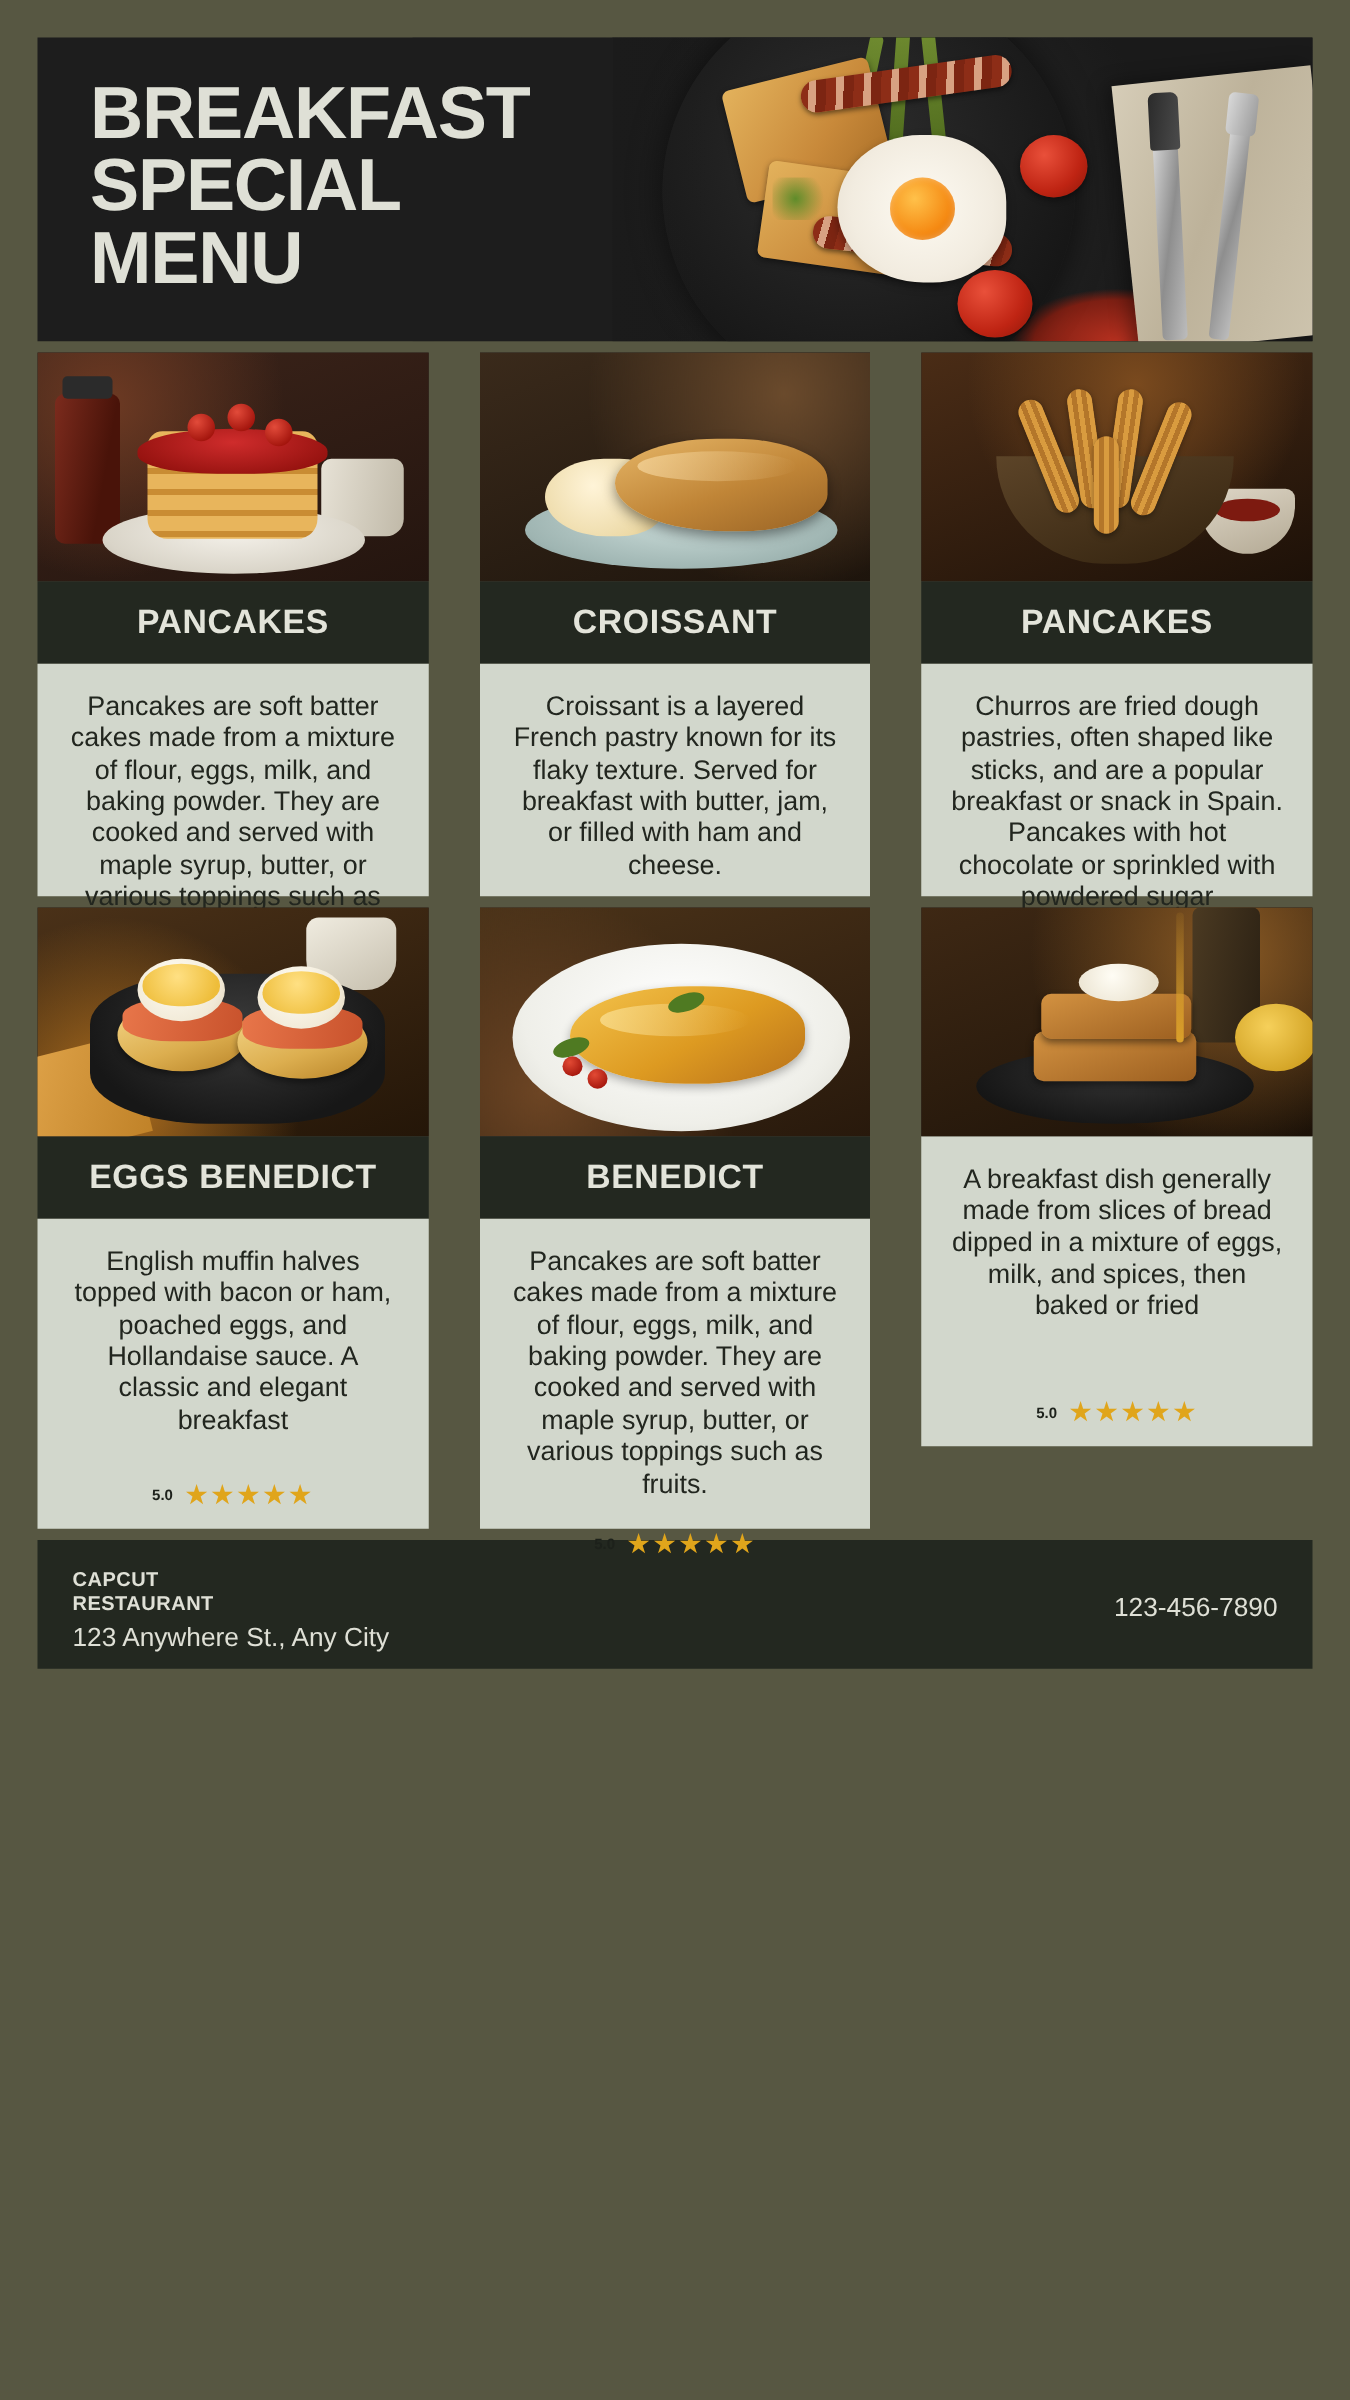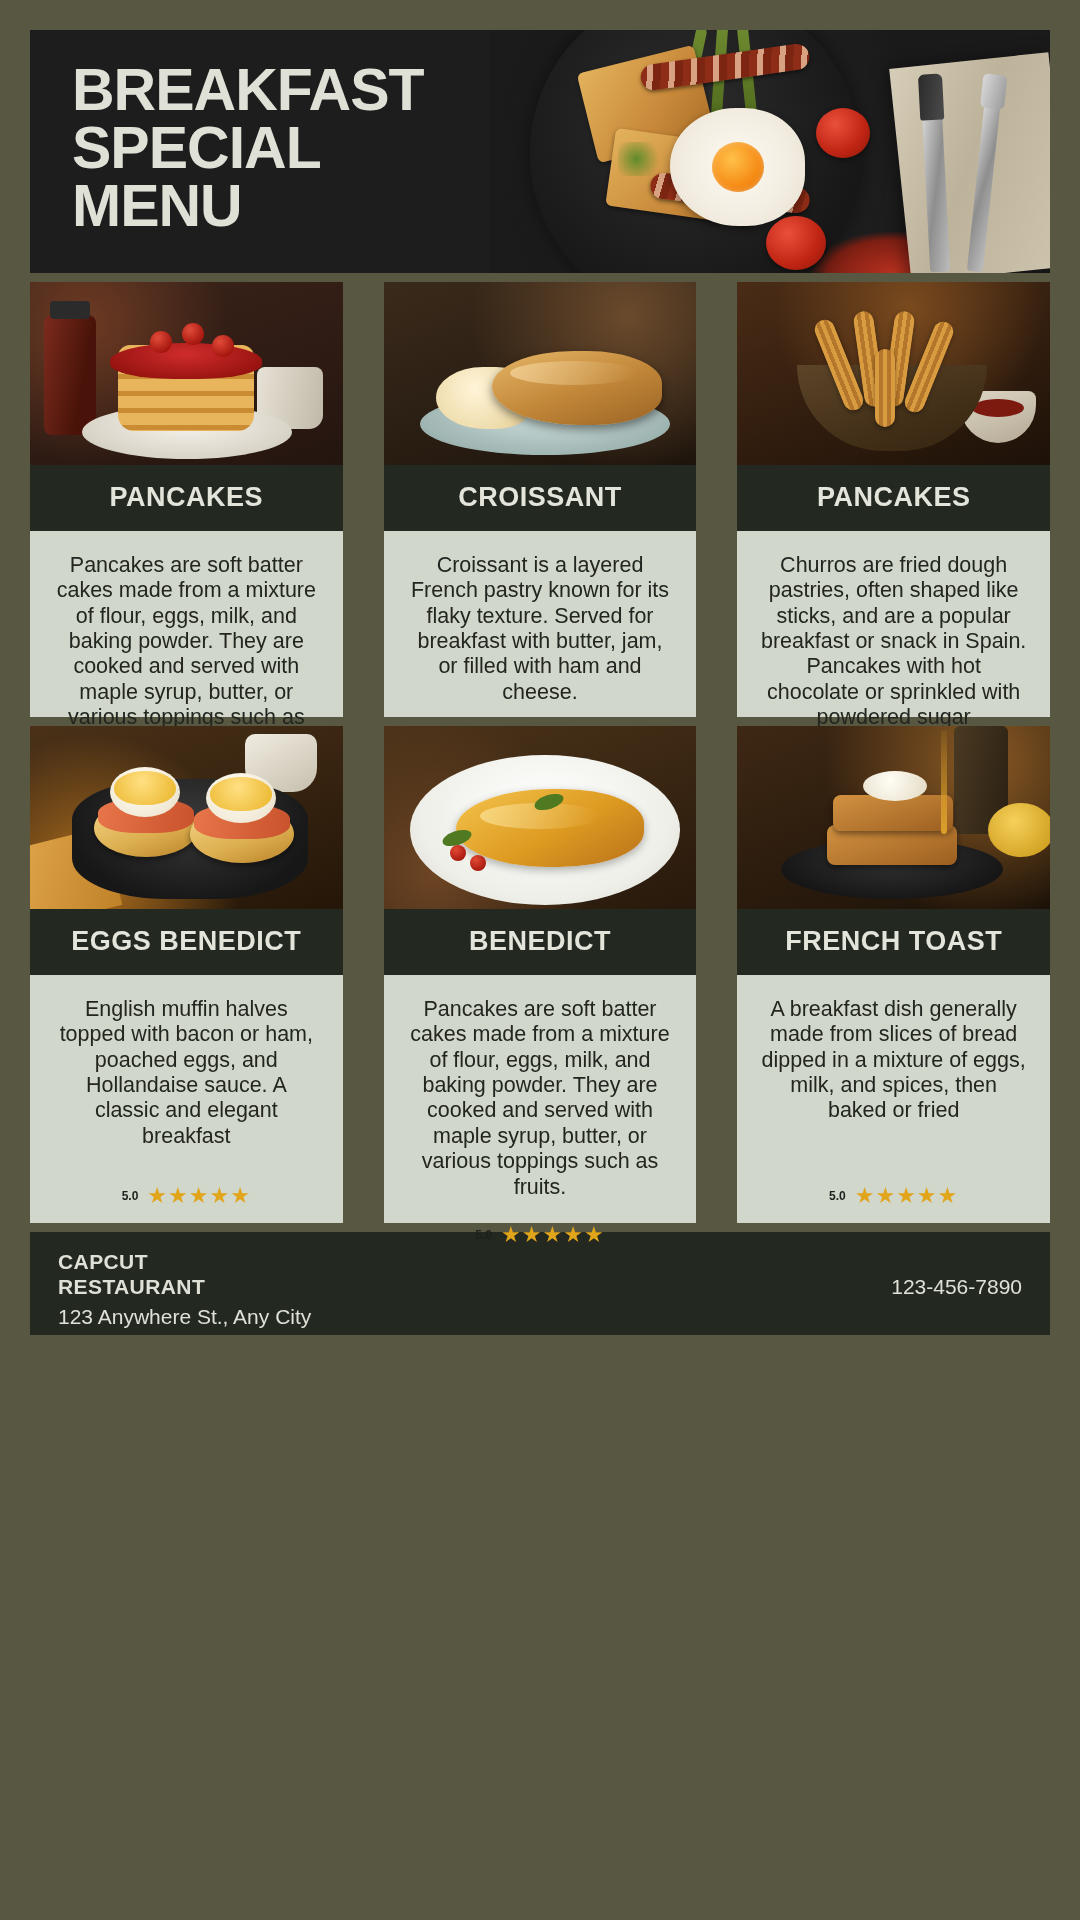--- a/index.html
+++ b/index.html
@@ -411,21 +411,21 @@
     background: #232820;
     height: 103px;
     display: flex;
     align-items: center;
     justify-content: space-between;
     padding: 0 28px;
     color: #dfe0d6;
   }
   .footer-left .name {
     font-weight: bold;
-    font-size: 21px;
+    font-size: 16px;
     line-height: 1.15;
     letter-spacing: 0.4px;
     margin-top: 12px;
   }
   .footer-left .addr {
     font-size: 21px;
     margin-top: 6px;
   }
   .footer-right { text-align: right; }
   .footer-right .resv {
@@ -586,21 +586,20 @@
       <div class="card-photo f-toast">
         <div class="bg-warm"></div>
         <div class="bottle"></div>
         <div class="lemon"></div>
         <div class="plate4"></div>
         <div class="slice t1"></div>
         <div class="slice t2"></div>
         <div class="cream2"></div>
         <div class="drip"></div>
       </div>
-      <div class="card-title">FRENCH TOAST</div>
       <div class="card-body">
         <div class="card-desc">A breakfast dish generally made from slices of bread dipped in a mixture of eggs, milk, and spices, then baked or fried</div>
         <div class="card-rating">
           <span class="rating-value">5.0</span>
           <span class="stars">★★★★★</span>
         </div>
       </div>
     </div>
 
   </div>

